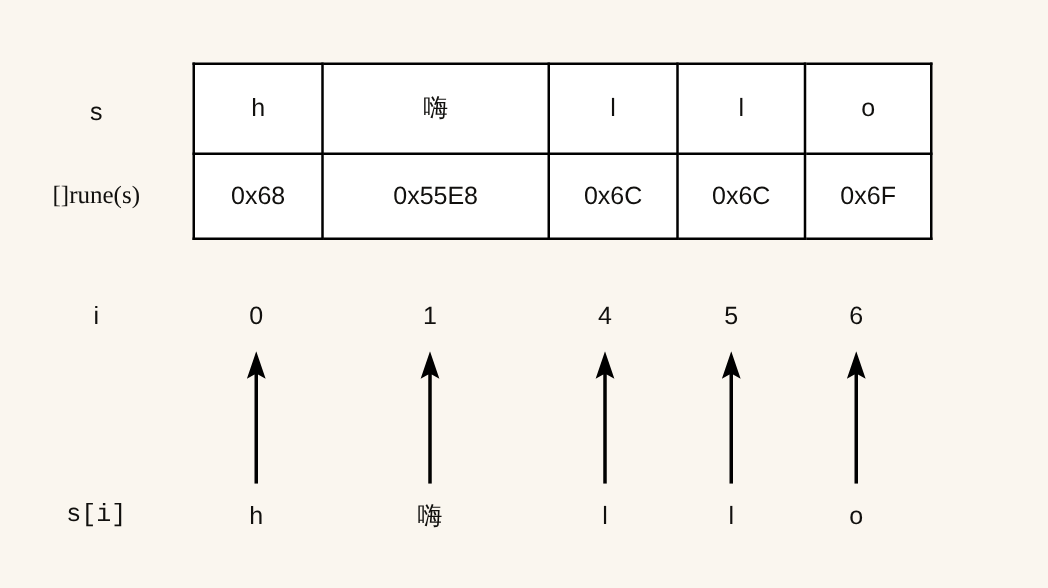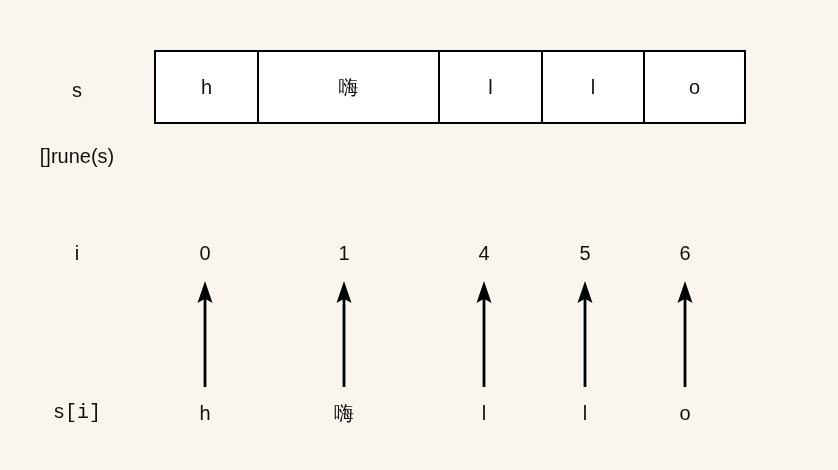--- a/index.html
+++ b/index.html
@@ -25,21 +25,21 @@
   .row-label {
     position: absolute;
     left: 0;
     width: 154px;
     text-align: center;
     font-size: 20px;
     line-height: 1;
     white-space: nowrap;
   }
   #label-s        { top: 80px; }
-  #label-runes    { top: 146px; }
+  #label-runes    { top: 146px; font-family: Liberation Serif, serif; }
   #label-i        { top: 243px; }
   #label-si       { top: 403px; font-family: Liberation Mono, monospace; }
 
   
   #rune-table {
     position: absolute;
     left: 154px;
     top: 50px;
     width: 580px;
     border-collapse: collapse;
@@ -104,20 +104,27 @@
 
   <table id="rune-table">
     <tbody>
       <tr class="chars-row">
         <td class="col-0">h</td>
         <td class="col-1">嗨</td>
         <td class="col-2">l</td>
         <td class="col-3">l</td>
         <td class="col-4">o</td>
       </tr>
+      <tr class="hex-row">
+        <td class="col-0">0x68</td>
+        <td class="col-1">0x55E8</td>
+        <td class="col-2">0x6C</td>
+        <td class="col-3">0x6C</td>
+        <td class="col-4">0x6F</td>
+      </tr>
     </tbody>
   </table>
 
   <div class="below-cell index-cell" style="left:205px">0</div>
   <div class="below-cell index-cell" style="left:344px">1</div>
   <div class="below-cell index-cell" style="left:484px">4</div>
   <div class="below-cell index-cell" style="left:585px">5</div>
   <div class="below-cell index-cell" style="left:685px">6</div>
 
   <div class="arrow" style="left:205px">

